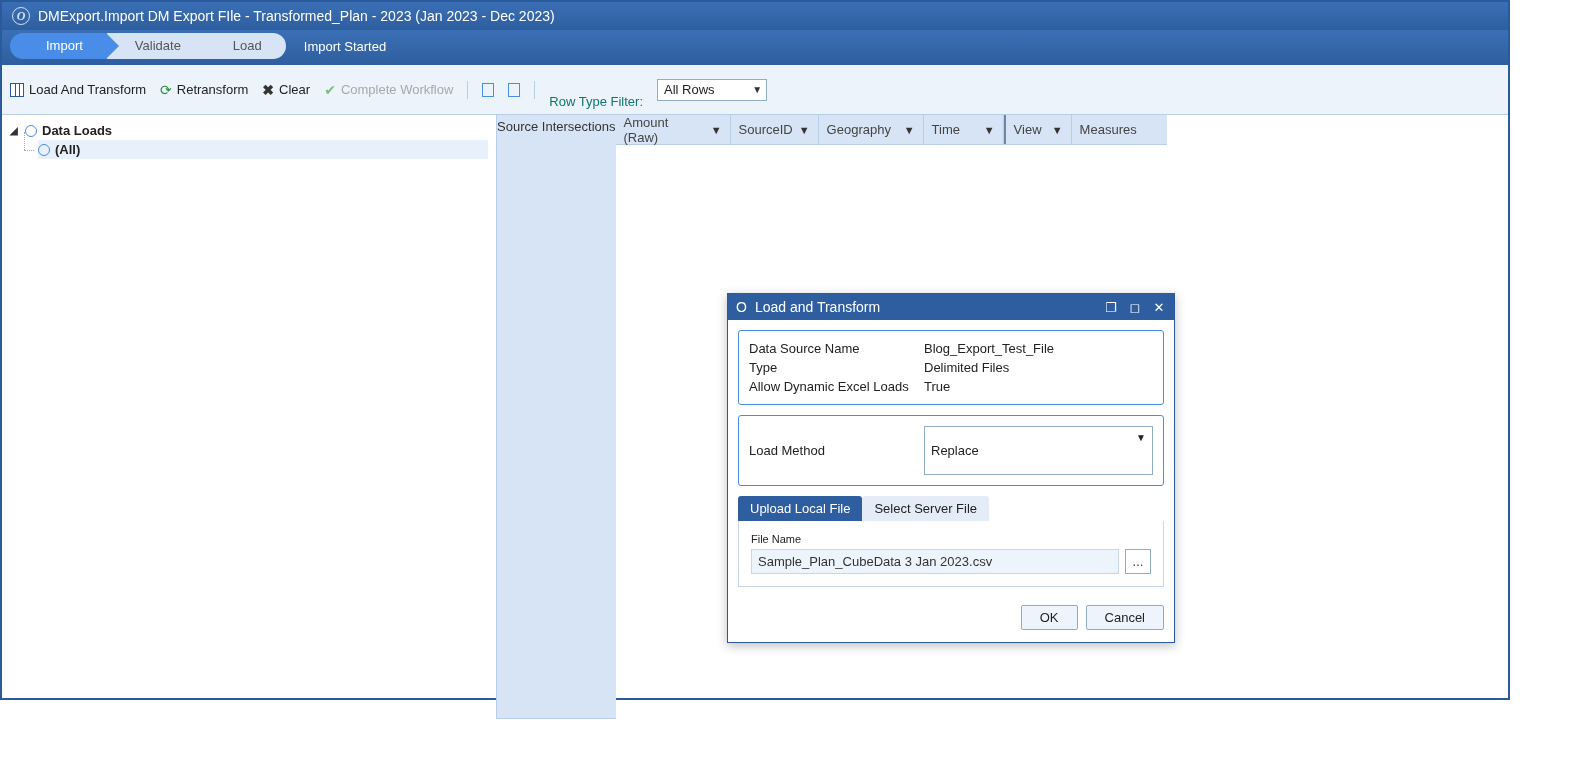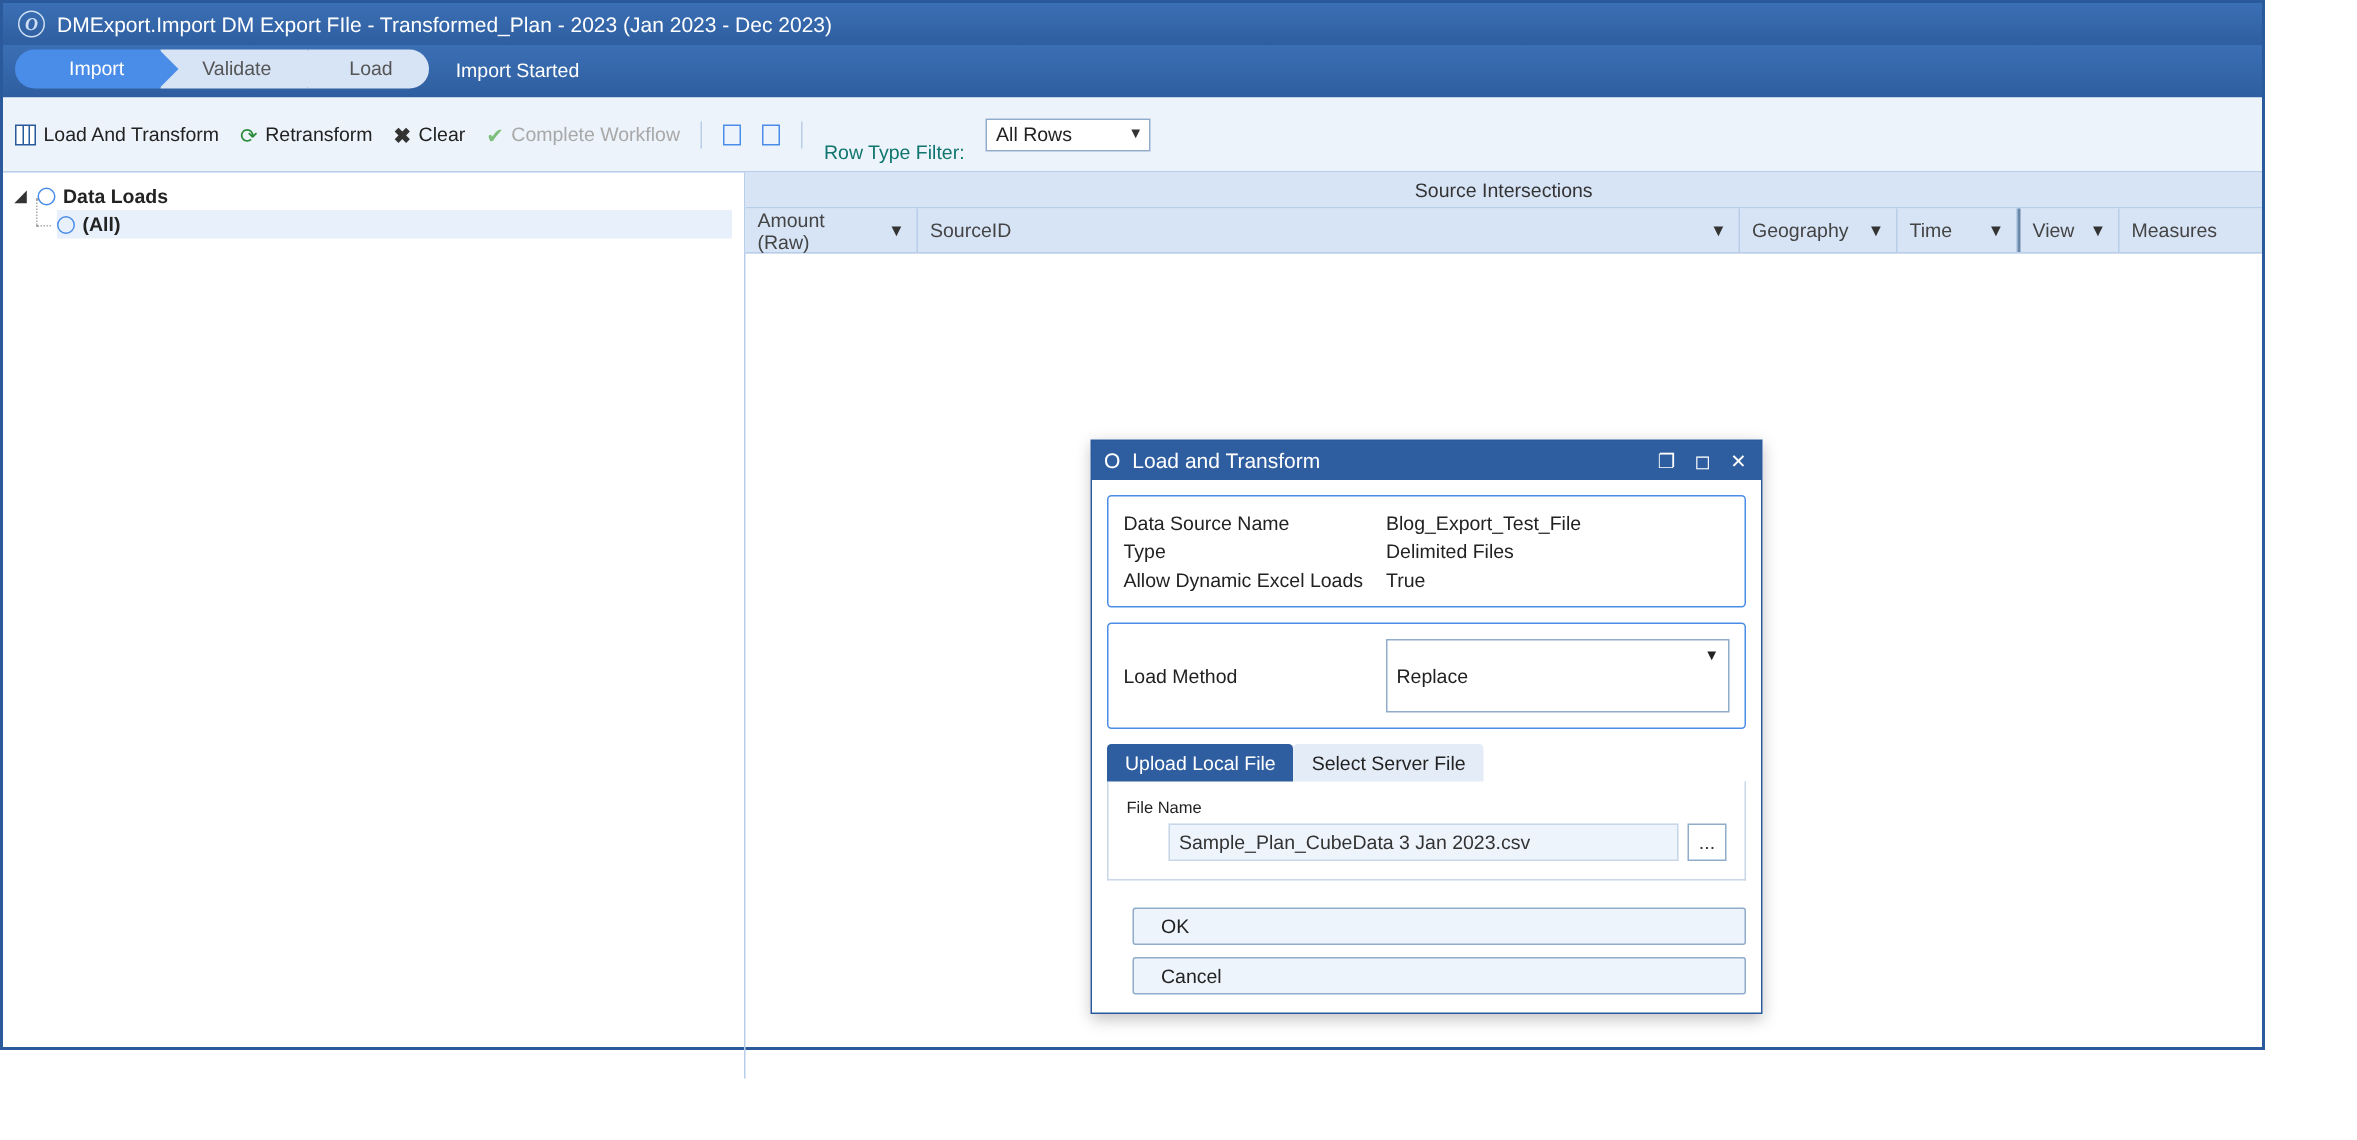--- a/index.html
+++ b/index.html
@@ -128,21 +128,21 @@
     .tree-child { margin-left: 28px; position: relative; }
     .tree-child::before {
       content: ""; position: absolute; left: -14px; top: -8px; bottom: 50%;
       border-left: 1px dotted #aaa;
     }
     .tree-child::after {
       content: ""; position: absolute; left: -14px; top: 50%; width: 10px;
       border-top: 1px dotted #aaa;
     }
     .tree-child .tree-node { background: #e8f0fb; }
-    .right-panel { flex: 1; display: flex; flex-direction: column; }
+    .right-panel { flex: 1; display: flex; flex-direction: row; }
     .cols-row {
       background: #d7e4f5;
       border-bottom: 1px solid #b8cee8;
       display: flex;
       align-items: stretch;
       height: 30px;
     }
     .col-cell {
       padding: 5px 8px;
       border-right: 1px solid #b8cee8;
@@ -212,39 +212,37 @@
     }
     .fn-label { font-size: 11px; margin-bottom: 4px; }
     .fn-row { display: flex; gap: 6px; align-items: stretch; }
     .fn-input {
       flex: 1;
       border: 1px solid #c8d6e8;
       background: #eef4fc;
       padding: 4px 6px;
       font-size: 13px;
       color: #333;
-      margin-left: 28px;
     }
     .fn-btn {
       width: 26px;
       border: 1px solid #8faccb;
       background: #fff;
       display: flex;
       align-items: center;
       justify-content: center;
       cursor: pointer;
       font-size: 13px;
       color: #333;
     }
     .dlg-footer {
       display: flex;
       justify-content: flex-end;
       gap: 8px;
-      padding: 8px 10px 12px 27px;
-      flex-direction: column;
+      padding: 8px 10px 12px 10px;
     }
     .dlg-btn {
       border: 1px solid #8faccb;
       background: #eef4fc;
       padding: 4px 18px;
       font-size: 13px;
       cursor: pointer;
       border-radius: 2px;
     }
   </style>

